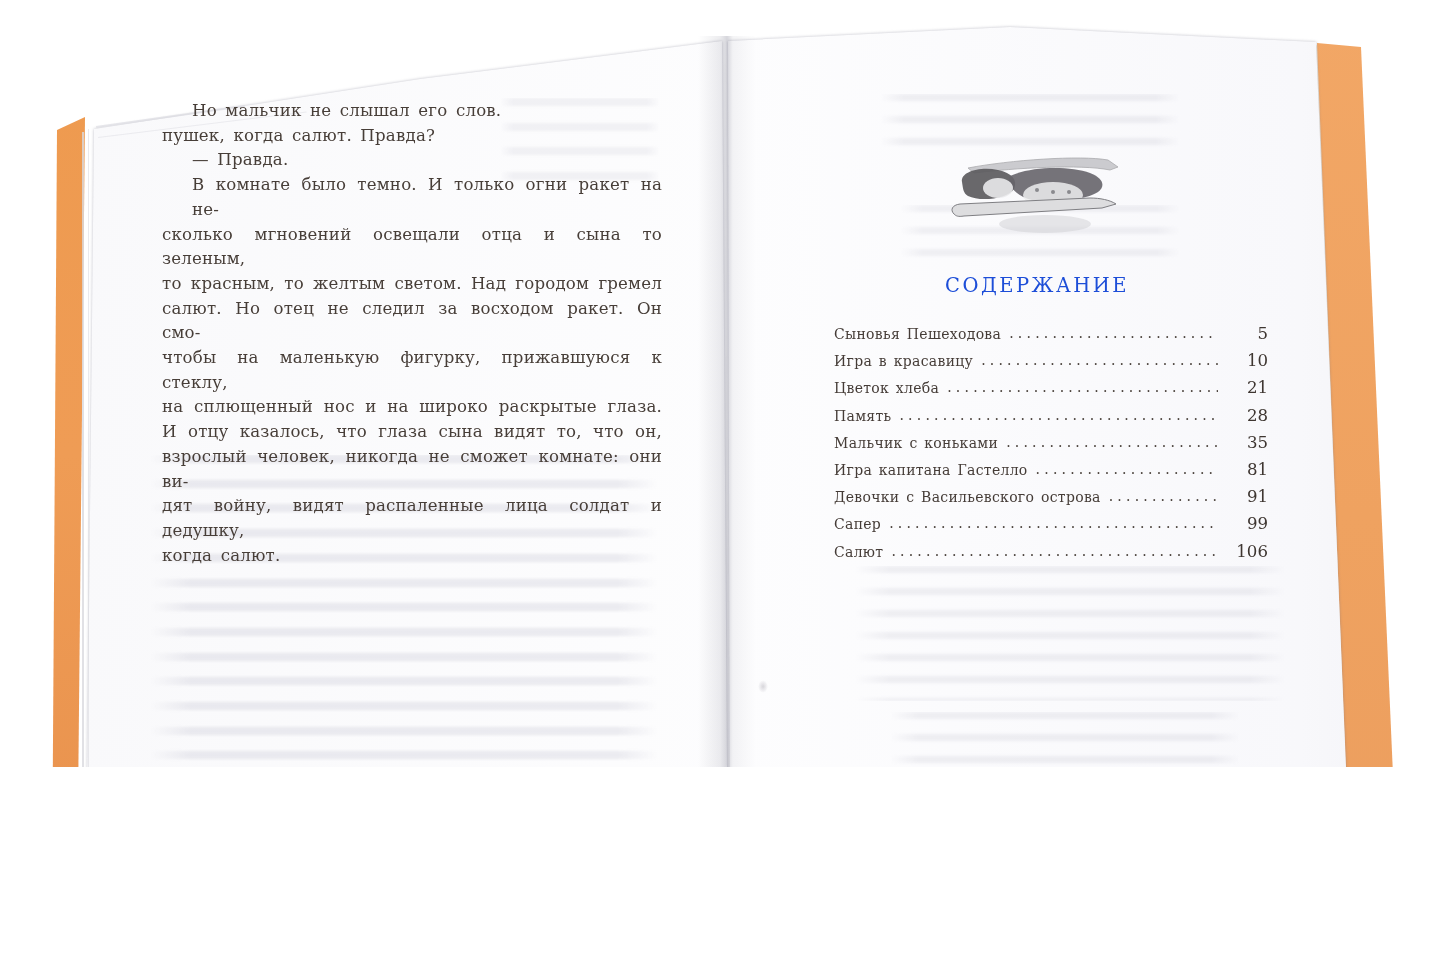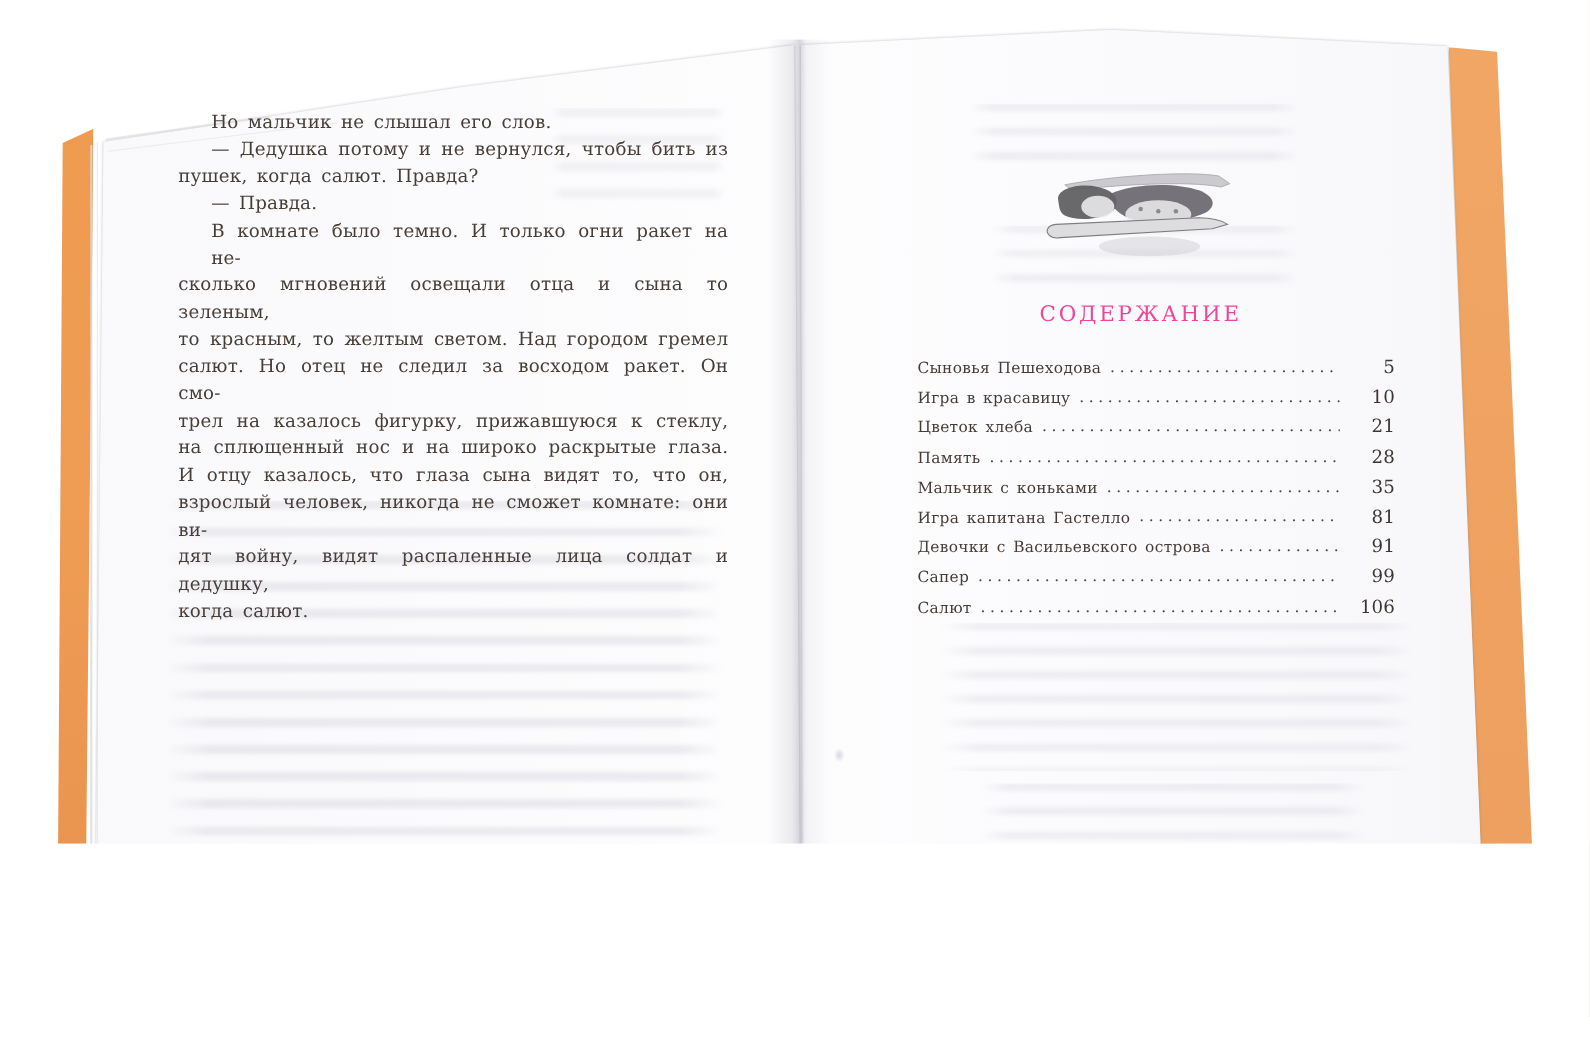--- a/index.html
+++ b/index.html
@@ -99,21 +99,21 @@
     letter-spacing:.2px;word-spacing:3px;
   }
   .bline{white-space:normal;}
   .bline.ind{padding-left:30px;}
   .bline.j{text-align:justify;text-align-last:justify;}
 
   
   .illus{left:940px;top:142px;width:195px;height:102px;}
   .toc-heading{
     left:806px;top:274px;width:462px;text-align:center;
-    font-size:19.5px;letter-spacing:2.5px;color:#ec4899;
+    font-size:19.5px;letter-spacing:2.5px;color:#1d4ed8;
   }
   .toc{left:806px;top:324px;width:462px;color:#453c37;}
   .toc-row{display:flex;align-items:baseline;height:27.2px;}
   .toc-title{white-space:nowrap;font-size:14px;letter-spacing:.3px;word-spacing:2px;margin-left:28px;}
   .toc-dots{flex:1;overflow:hidden;white-space:nowrap;font-size:14px;letter-spacing:4.2px;color:#4c443e;margin:0 6px 0 8px;position:relative;top:-1px;}
   .toc-page{width:44px;text-align:right;font-size:16.6px;color:#3e3631;}
 </style>
 </head>
 <body>
 
@@ -145,28 +145,27 @@
   <div class="abs ghost" style="left:150px;top:455px;width:508px;height:348px;opacity:.55;"></div>
   <div class="abs ghost ghost-sm" style="left:880px;top:94px;width:300px;height:62px;opacity:.5;"></div>
   <div class="abs ghost ghost-sm" style="left:900px;top:205px;width:280px;height:60px;opacity:.45;"></div>
   <div class="abs ghost ghost-sm" style="left:855px;top:566px;width:430px;height:135px;opacity:.5;"></div>
   <div class="abs ghost ghost-sm" style="left:890px;top:712px;width:350px;height:95px;opacity:.5;"></div>
   <div class="abs ghost-mark" style="left:362px;top:833px;width:34px;height:26px;"></div>
   <div class="abs page-dot"></div>
 
   <div class="abs body-text">
       <div class="bline ind">Но мальчик не слышал его слов.</div>
-      <div class="bline j ind">— Дедушка потому и не вернулся, чтобы бить из</div>
       <div class="bline">пушек, когда салют. Правда?</div>
       <div class="bline ind">— Правда.</div>
       <div class="bline j ind">В комнате было темно. И только огни ракет на не-</div>
       <div class="bline j">сколько мгновений освещали отца и сына то зеленым,</div>
       <div class="bline j">то красным, то желтым светом. Над городом гремел</div>
       <div class="bline j">салют. Но отец не следил за восходом ракет. Он смо-</div>
-      <div class="bline j">трел на казалось фигурку, прижавшуюся к стеклу,</div>
+      <div class="bline j">чтобы на маленькую фигурку, прижавшуюся к стеклу,</div>
       <div class="bline j">на сплющенный нос и на широко раскрытые глаза.</div>
       <div class="bline j">И отцу казалось, что глаза сына видят то, что он,</div>
       <div class="bline j">взрослый человек, никогда не сможет комнате: они ви-</div>
       <div class="bline j">дят войну, видят распаленные лица солдат и дедушку,</div>
       <div class="bline">когда салют.</div>
     </div>
 
   <svg class="abs illus" viewBox="0 0 195 102" aria-hidden="true">
     <path d="M28 26 C70 18 140 13 168 18 L178 25 L170 28 C140 22 75 26 34 31 Z" fill="#bcbcc0" opacity="0.75" stroke="#8f8f93" stroke-width="0.8"></path>
     <path d="M22 40 C20 30 40 24 58 28 C72 31 78 38 74 47 C68 57 40 60 28 54 C23 51 23 46 22 40 Z" fill="#5c5b5e" opacity="0.92"></path>

